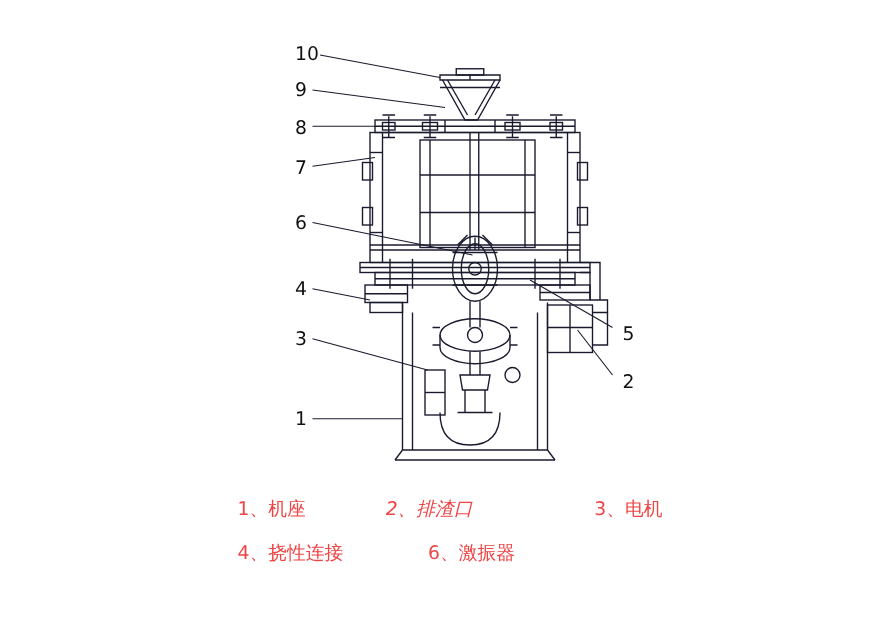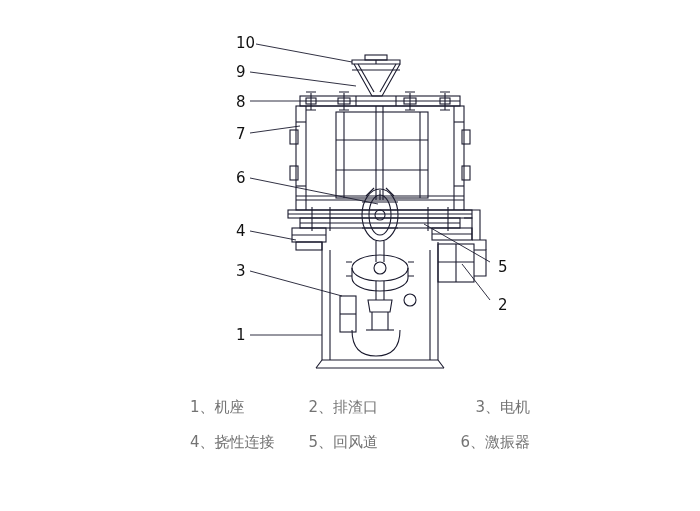--- a/index.html
+++ b/index.html
@@ -34,33 +34,33 @@
     color: #111111;
     font-family: "DejaVu Sans", "Liberation Sans", sans-serif;
     line-height: 1;
     user-select: none;
   }
   .legend {
     position: absolute;
     left: 190px;
     top: 398px;
     width: 340px;
-    color: #737373;
+    color: #ef4444;
     font-size: 15px;
     font-family: "DejaVu Sans", "Liberation Sans", sans-serif;
   }
   .legend-row {
     display: flex;
     margin-bottom: 16px;
   }
   .legend-cell {
     white-space: nowrap;
   }
   .legend-cell.c1 { width: 122px; }
-  .legend-cell.c2 { width: 128px; }
+  .legend-cell.c2 { width: 128px; font-style: italic; }
   .legend-cell.c3 { width: 100px; text-align: right; }
 </style>
 </head>
 <body>
 
 <div id="stage">
 
   <svg id="drawing" viewBox="0 0 700 511">
     <g fill="none" stroke="#1a1a2e" stroke-width="1.1" stroke-linecap="butt" stroke-linejoin="miter">
 
@@ -241,23 +241,20 @@
         <span>2</span><span>、</span><span>排渣口</span>
       </div>
       <div class="legend-cell c3">
         <span>3</span><span>、</span><span>电机</span>
       </div>
     </div>
     <div class="legend-row">
       <div class="legend-cell c1">
         <span>4</span><span>、</span><span>挠性连接</span>
       </div>
-      <div class="legend-cell c2">
-        <span>5</span><span>、</span><span>回风道</span>
-      </div>
       <div class="legend-cell c3">
         <span>6</span><span>、</span><span>激振器</span>
       </div>
     </div>
     <div class="legend-row">
     </div>
   </div>
 
 </div>
 

